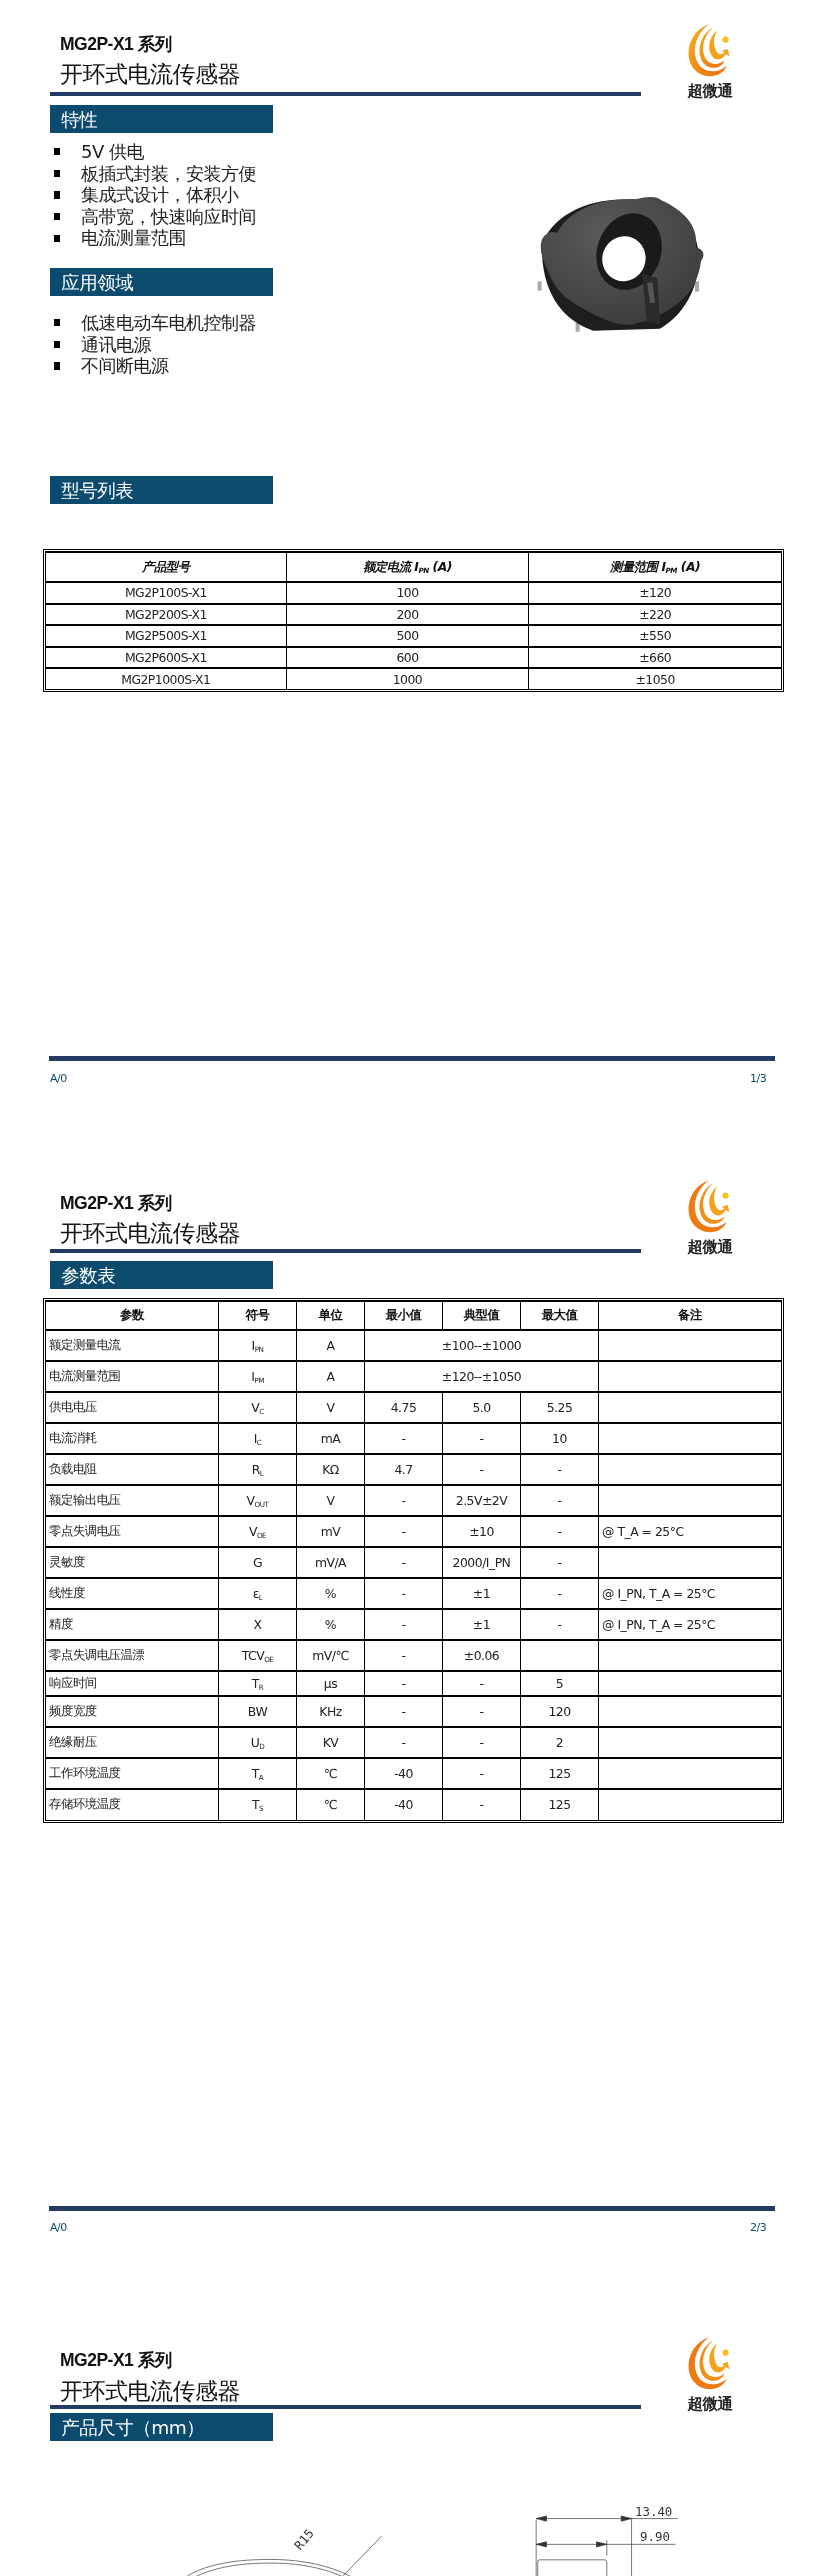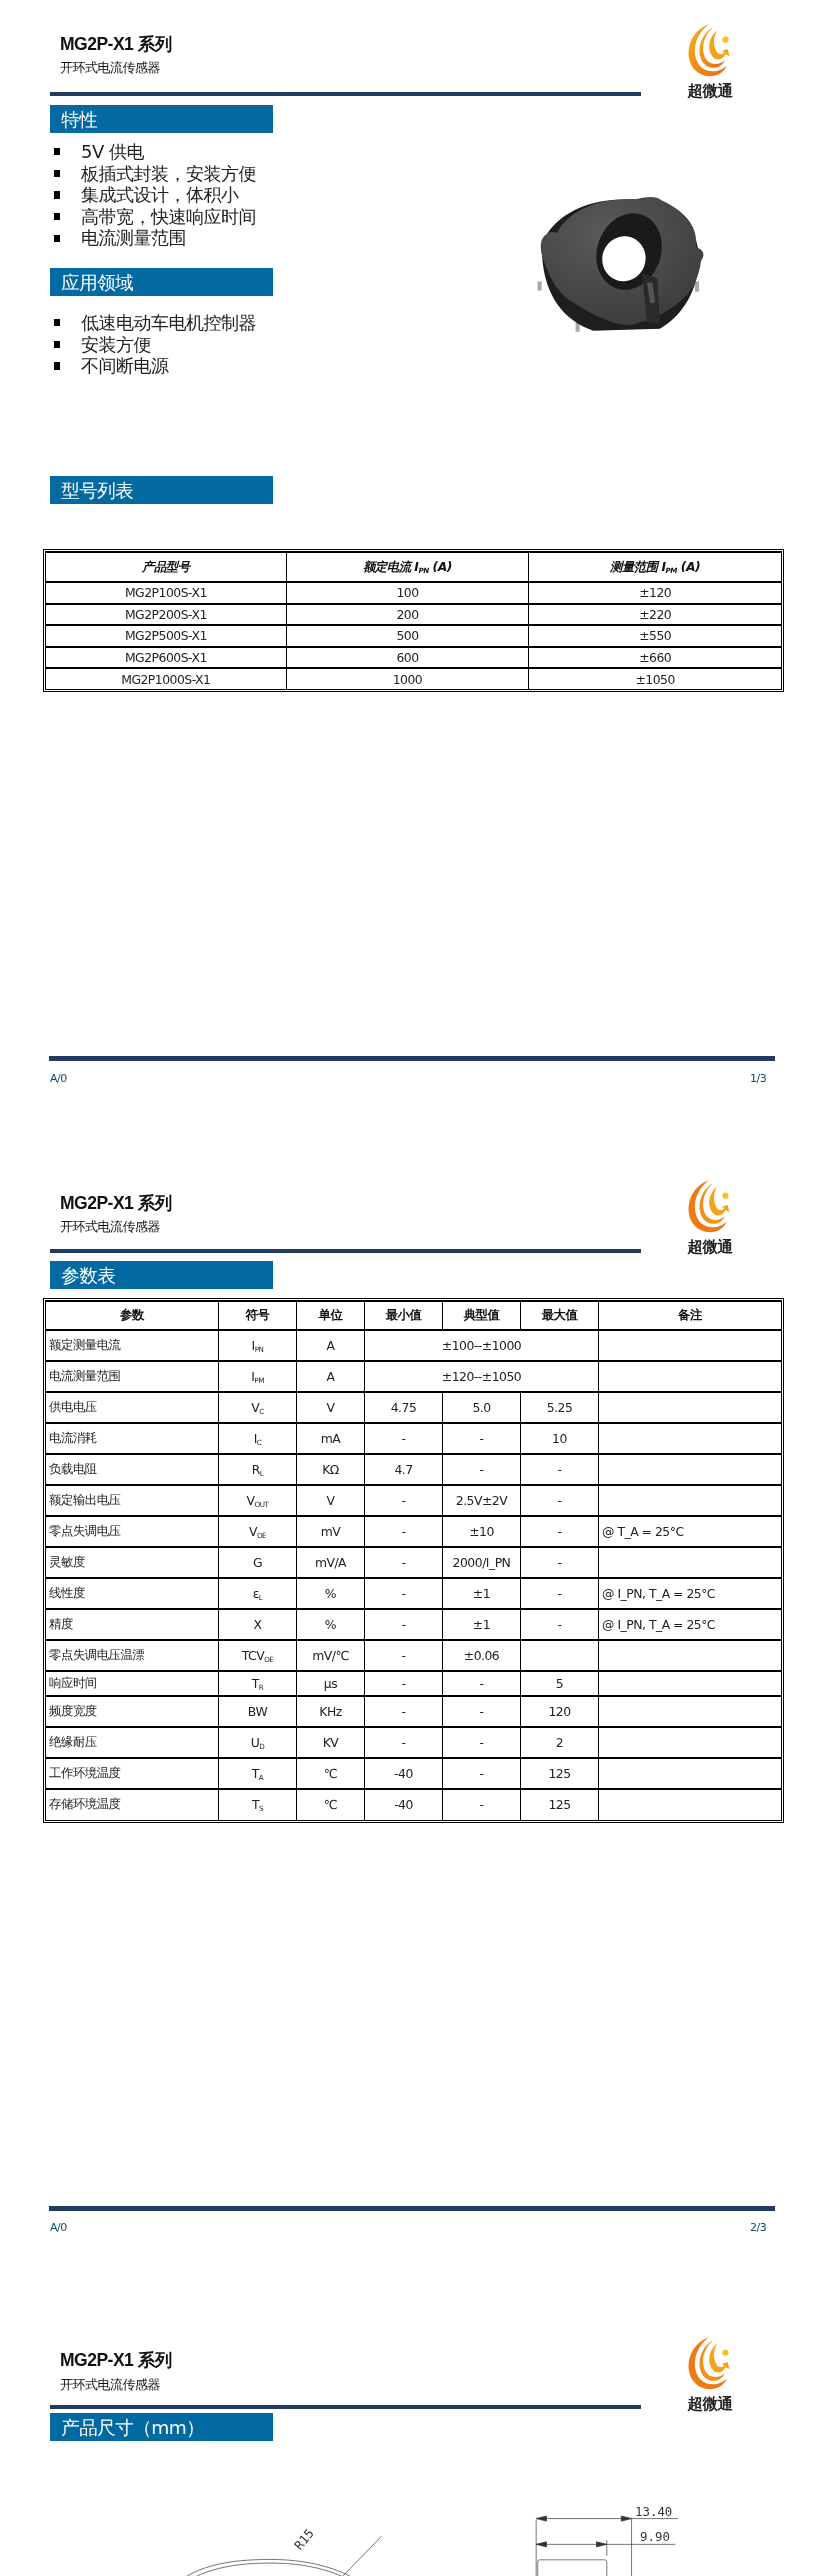--- a/index.html
+++ b/index.html
@@ -1,21 +1,21 @@
 <!DOCTYPE html>
 <html style="font-size:8.2px"><head>
 <meta charset="utf-8">
 <style>
   html,body{margin:0;padding:0;background:#fff;}
   body{width:818px;height:3470px;position:relative;overflow:hidden;font-family:"DejaVu Sans","Liberation Sans",sans-serif;color:#111;}
   .abs{position:absolute;}
   .title{font-family:"Liberation Sans","DejaVu Sans",sans-serif;font-weight:bold;font-size:17.5px;letter-spacing:-0.5px;color:#111;white-space:nowrap;}
-  .subtitle{font-size:13px;color:#111;white-space:nowrap;letter-spacing:-0.5px;}
+  .subtitle{font-size:23px;color:#111;white-space:nowrap;letter-spacing:-0.5px;}
   .rule{background:#233a63;}
-  .section{background:#0369a1;color:#fff;font-size:18.5px;padding-left:11.3px;box-sizing:border-box;display:flex;align-items:center;letter-spacing:-0.5px;}
+  .section{background:#0c4a6e;color:#fff;font-size:18.5px;padding-left:11.3px;box-sizing:border-box;display:flex;align-items:center;letter-spacing:-0.5px;}
   .bullets{list-style:none;margin:0;padding:0;}
   .bullets li{position:relative;padding-left:31px;font-size:18px;height:21.6px;line-height:21.6px;color:#222;letter-spacing:-0.5px;white-space:nowrap;}
   .bullets li .sq{position:absolute;left:4.1px;top:7.2px;width:5.7px;height:7.2px;background:#000;}
   table.grid{border-collapse:collapse;position:absolute;outline:1.5px solid #000;outline-offset:1.5px;}
   table.grid td, table.grid th{border:1px solid #000;border-top:2.6px solid #000;text-align:center;font-size:12.4px;font-weight:normal;padding:0 3.1px;letter-spacing:-0.5px;white-space:nowrap;color:#222;}
   table.grid th{font-weight:bold;color:#111;}
   table.grid td.left{text-align:left;}
   sub.s{font-size:7.2px;vertical-align:-1.5px;}
   .footer-l,.footer-r{font-size:11px;color:#0c4a6e;letter-spacing:-0.5px;}
   .cad{font-family:"DejaVu Sans Mono","Liberation Mono",monospace;font-size:12.4px;color:#333;white-space:nowrap;}
@@ -49,21 +49,21 @@
     <li><span class="sq"></span><span>5V 供电</span></li>
     <li><span class="sq"></span><span>板插式封装，安装方便</span></li>
     <li><span class="sq"></span><span>集成式设计，体积小</span></li>
     <li><span class="sq"></span><span>高带宽，快速响应时间</span></li>
     <li><span class="sq"></span><span>电流测量范围</span></li>
   </ul>
 
   <div class="abs section" style="left:50px;top:268px;width:223px;height:28px;">应用领域</div>
   <ul class="abs bullets" style="left:50px;top:312px;">
     <li><span class="sq"></span><span>低速电动车电机控制器</span></li>
-    <li><span class="sq"></span><span>安装方便</span></li>
+    <li><span class="sq"></span><span>通讯电源</span></li>
     <li><span class="sq"></span><span>不间断电源</span></li>
   </ul>
 
   <svg class="abs" style="left:531px;top:196px;" width="191" height="144" viewBox="0 0 370 280">
     <defs>
       <radialGradient id="topg" cx="0.4" cy="0.3" r="0.8">
           <stop offset="0" stop-color="#5a5a5a"></stop>
           <stop offset="1" stop-color="#3a3a3a"></stop>
         </radialGradient>
     </defs>

